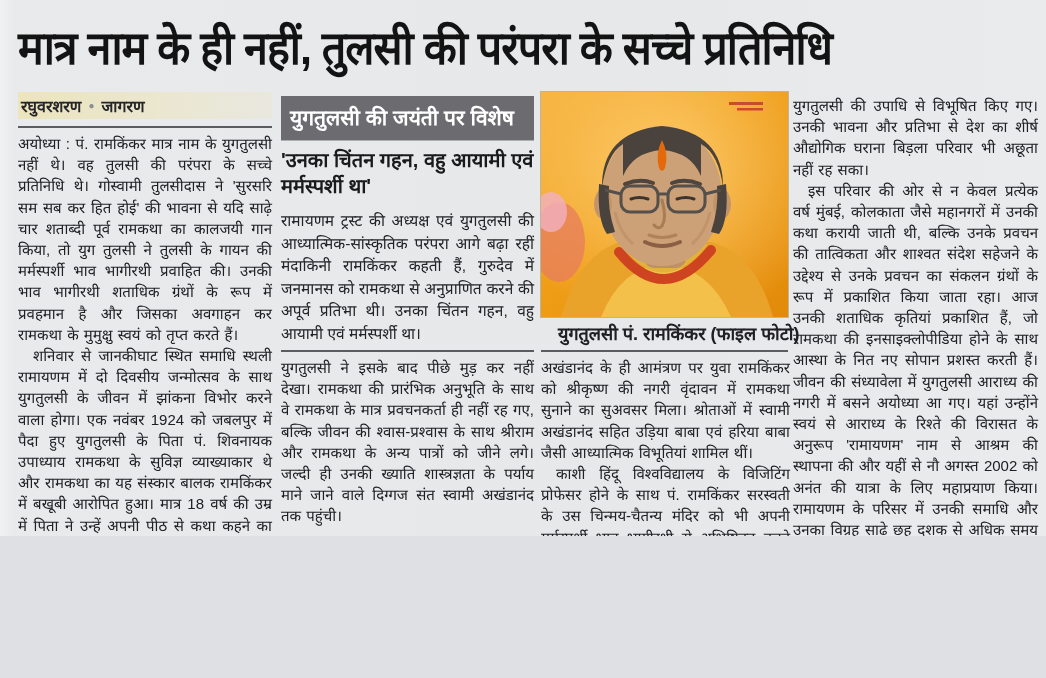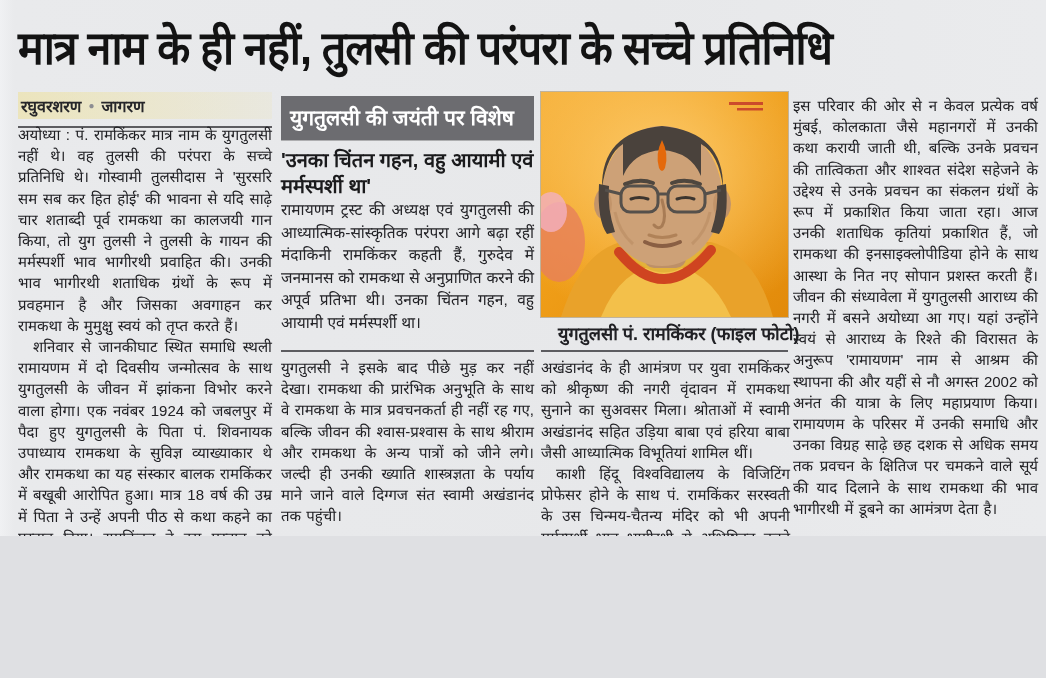--- a/index.html
+++ b/index.html
@@ -34,37 +34,37 @@
   .rule-col1 { left: 18px; top: 126px; width: 254px; }
   .rule-col2 { left: 281px; top: 350px; width: 253px; }
   .rule-col3 { left: 541px; top: 350px; width: 247px; }
   .body-col {
     position: absolute;
     font-size: 15px; line-height: 21.2px; text-align: justify;
     color: #202024;
     word-spacing: 1px;
   }
   .body-col p + p { text-indent: 15px; }
-  .col1 { left: 18px;  top: 124px; width: 254px; height: 535px; }
+  .col1 { left: 18px;  top: 133px; width: 254px; height: 535px; }
   .col2 { left: 281px; top: 357px; width: 253px; height: 311px; }
   .col3 { left: 541px; top: 357px; width: 249px; height: 311px; }
   .col4 { left: 793px; top: 95px;  width: 245px; height: 575px; }
   .special-box { position: absolute; left: 281px; top: 96px; width: 253px; }
   .kicker {
     background: #6c6c70; color: #ffffff;
     font-size: 21px; font-weight: 700;
     padding: 7px 3px 9px 9px;
     box-shadow: 0 1px 0 rgba(0,0,0,0.25);
   }
   .quote-heading {
     margin-top: 7px;
     font-size: 20px; line-height: 1.3; font-weight: 700; color: #1a1a1c;
   }
   .box-body {
-    margin-top: 0;
+    margin-top: 11px;
     font-size: 15.5px; line-height: 22.5px; color: #232327;
     text-align: justify; font-weight: 500;
   }
   .photo-frame {
     position: absolute; left: 541px; top: 92px; width: 247px; height: 225px;
     background: #e8920e; overflow: hidden;
     box-shadow: 0 0 0 1px rgba(120,80,10,0.35);
   }
   .photo-frame svg { display: block; }
   .photo-caption {
@@ -167,16 +167,17 @@
   </div>
   <div class="photo-caption">युगतुलसी पं. रामकिंकर (फाइल फोटो)</div>
 
   <div class="rule rule-col3"></div>
   <div class="body-col col3">
     <p>अखंडानंद के ही आमंत्रण पर युवा रामकिंकर को श्रीकृष्ण की नगरी वृंदावन में रामकथा सुनाने का सुअवसर मिला। श्रोताओं में स्वामी अखंडानंद सहित उड़िया बाबा एवं हरिया बाबा जैसी आध्यात्मिक विभूतियां शामिल थीं।</p>
     <p>काशी हिंदू विश्वविद्यालय के विजिटिंग प्रोफेसर होने के साथ पं. रामकिंकर सरस्वती के उस चिन्मय-चैतन्य मंदिर को भी अपनी मर्मस्पर्शी भाव भागीरथी से अभिषिक्त करते रहे। यहां उनके प्रशंसकों में शिक्षा जगत के कई दिग्गज शुमार थे। काशी में ही वे शीर्ष संतों एवं शिक्षा-संस्कृति के मर्मज्ञ आचार्यों की ओर से</p>
   </div>
 
   <div class="body-col col4">
+    <p>युगतुलसी की उपाधि से विभूषित किए गए। उनकी भावना और प्रतिभा से देश का शीर्ष औद्योगिक घराना बिड़ला परिवार भी अछूता नहीं रह सका।</p>
     <p>इस परिवार की ओर से न केवल प्रत्येक वर्ष मुंबई, कोलकाता जैसे महानगरों में उनकी कथा करायी जाती थी, बल्कि उनके प्रवचन की तात्विकता और शाश्वत संदेश सहेजने के उद्देश्य से उनके प्रवचन का संकलन ग्रंथों के रूप में प्रकाशित किया जाता रहा। आज उनकी शताधिक कृतियां प्रकाशित हैं, जो रामकथा की इनसाइक्लोपीडिया होने के साथ आस्था के नित नए सोपान प्रशस्त करती हैं। जीवन की संध्यावेला में युगतुलसी आराध्य की नगरी में बसने अयोध्या आ गए। यहां उन्होंने स्वयं से आराध्य के रिश्ते की विरासत के अनुरूप 'रामायणम' नाम से आश्रम की स्थापना की और यहीं से नौ अगस्त 2002 को अनंत की यात्रा के लिए महाप्रयाण किया। रामायणम के परिसर में उनकी समाधि और उनका विग्रह साढ़े छह दशक से अधिक समय तक प्रवचन के क्षितिज पर चमकने वाले सूर्य की याद दिलाने के साथ रामकथा की भाव भागीरथी में डूबने का आमंत्रण देता है।</p>
   </div>
 
 </div>
 
 </body></html>

